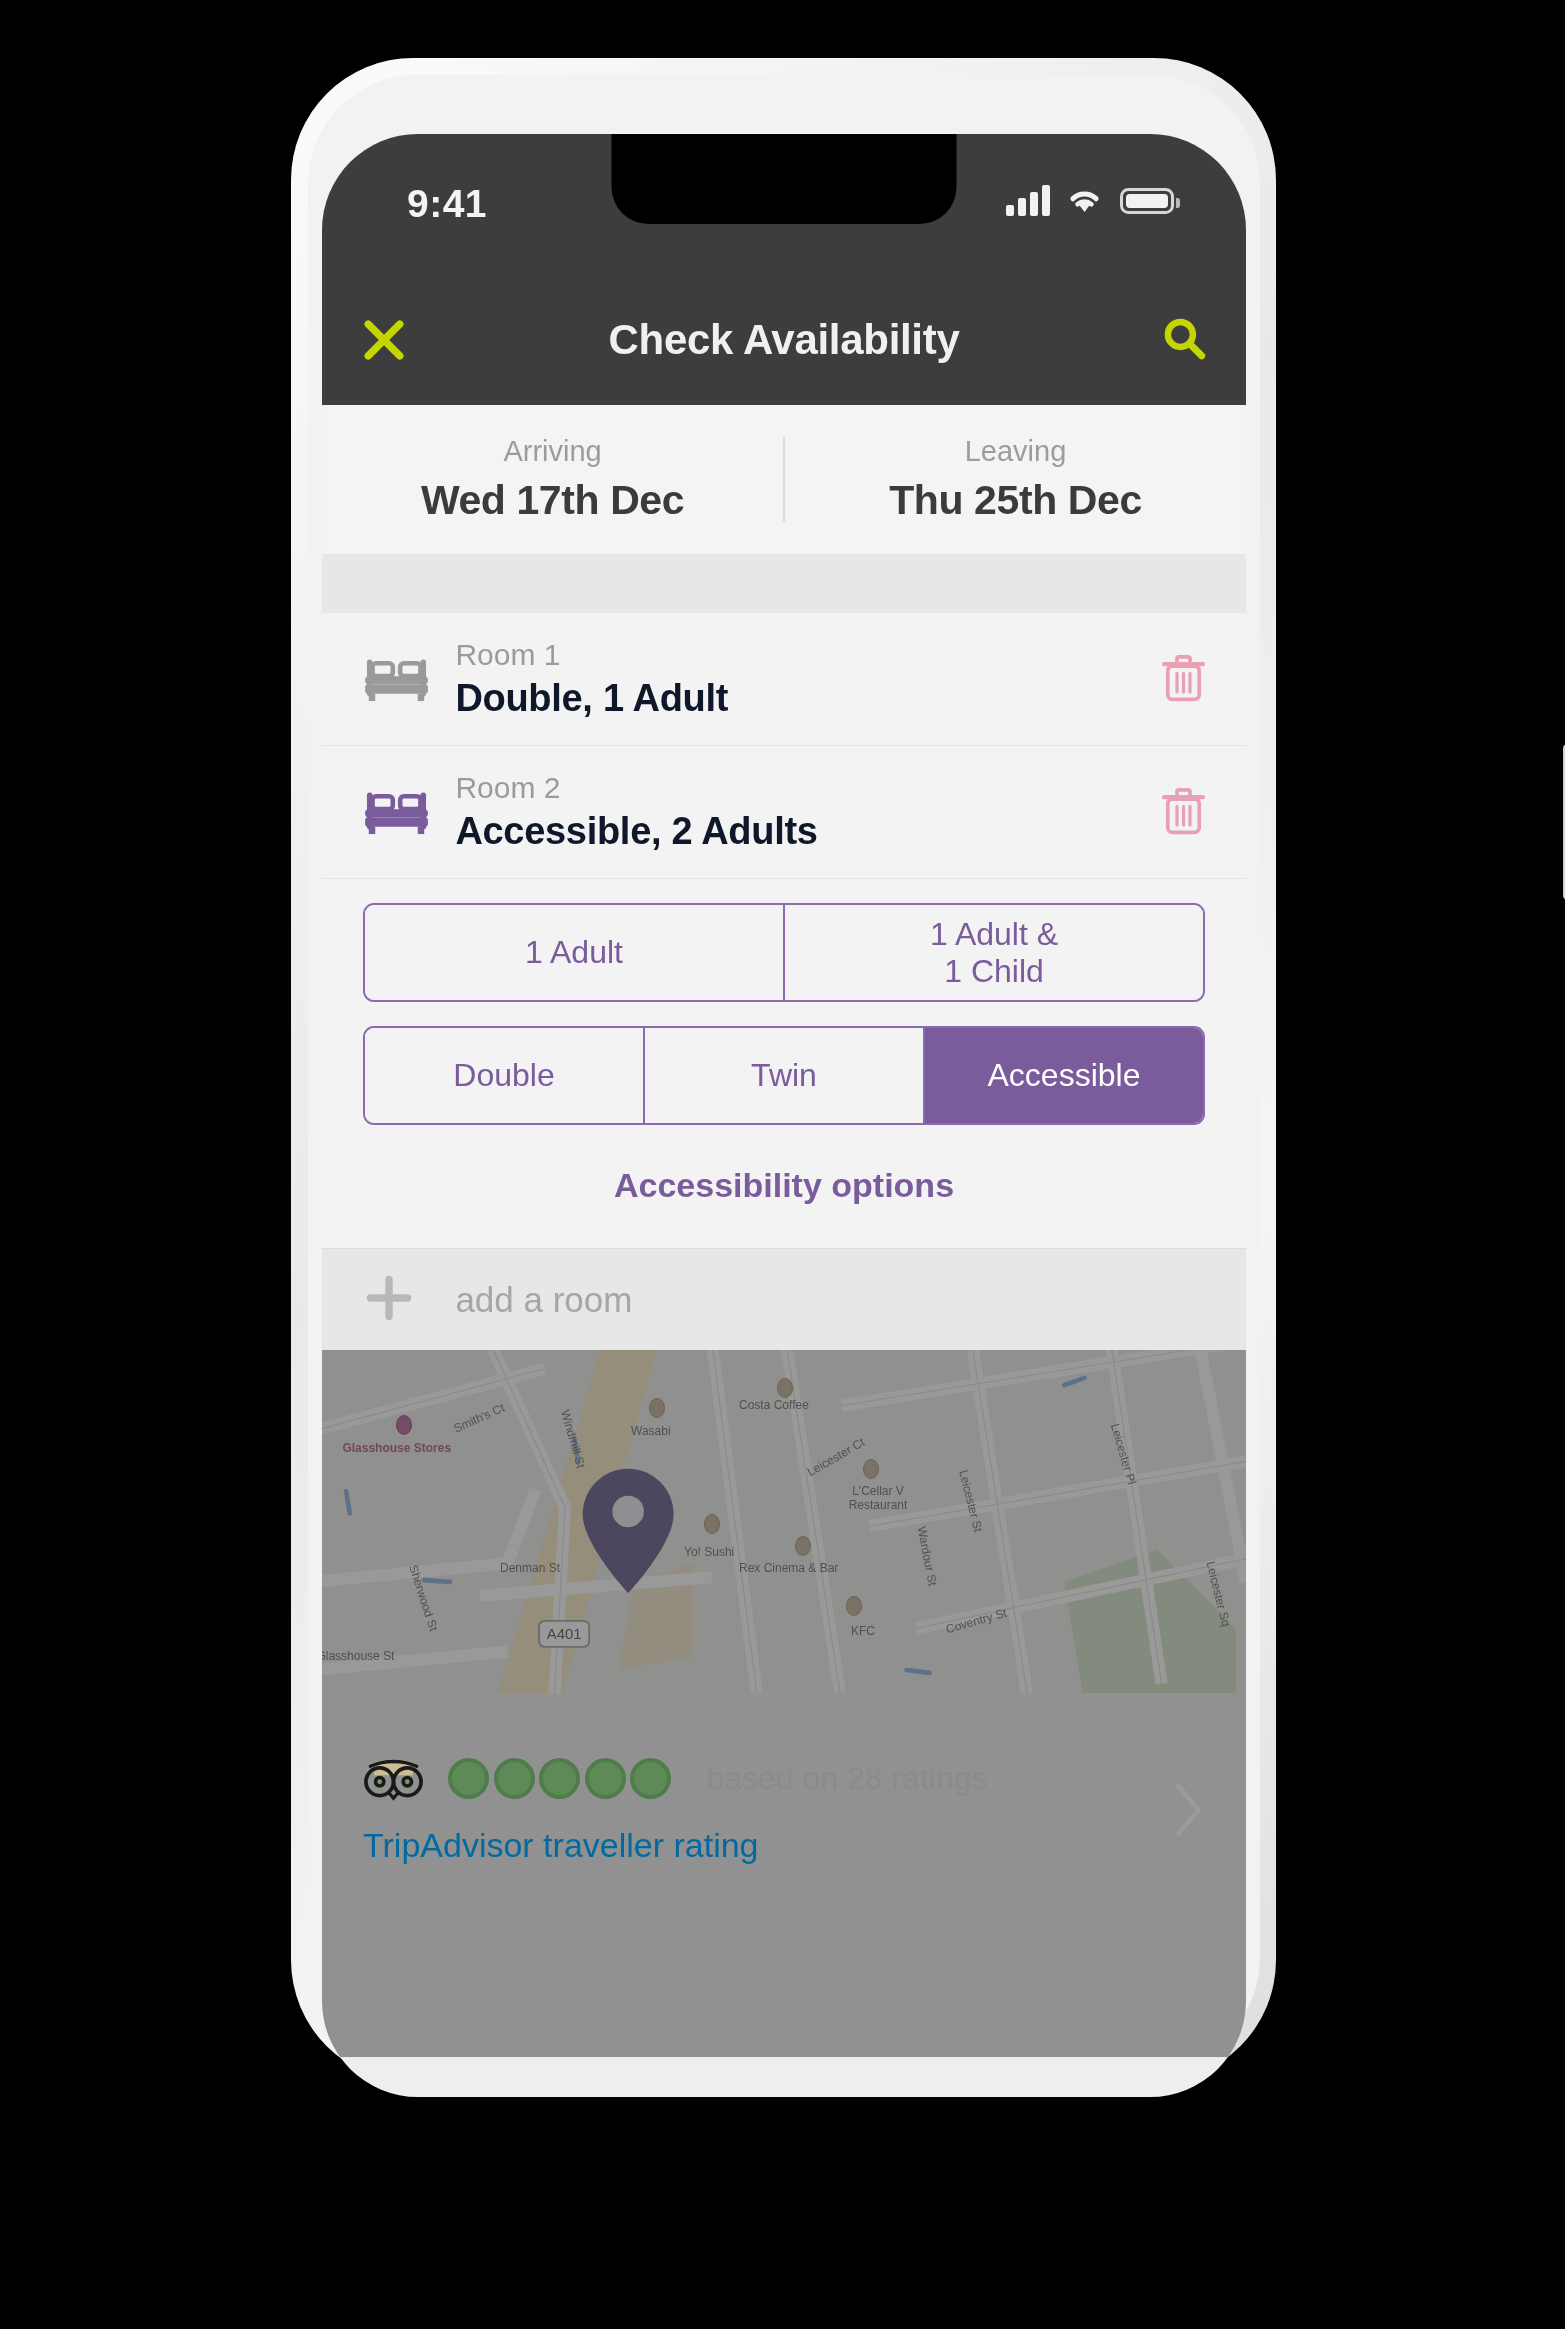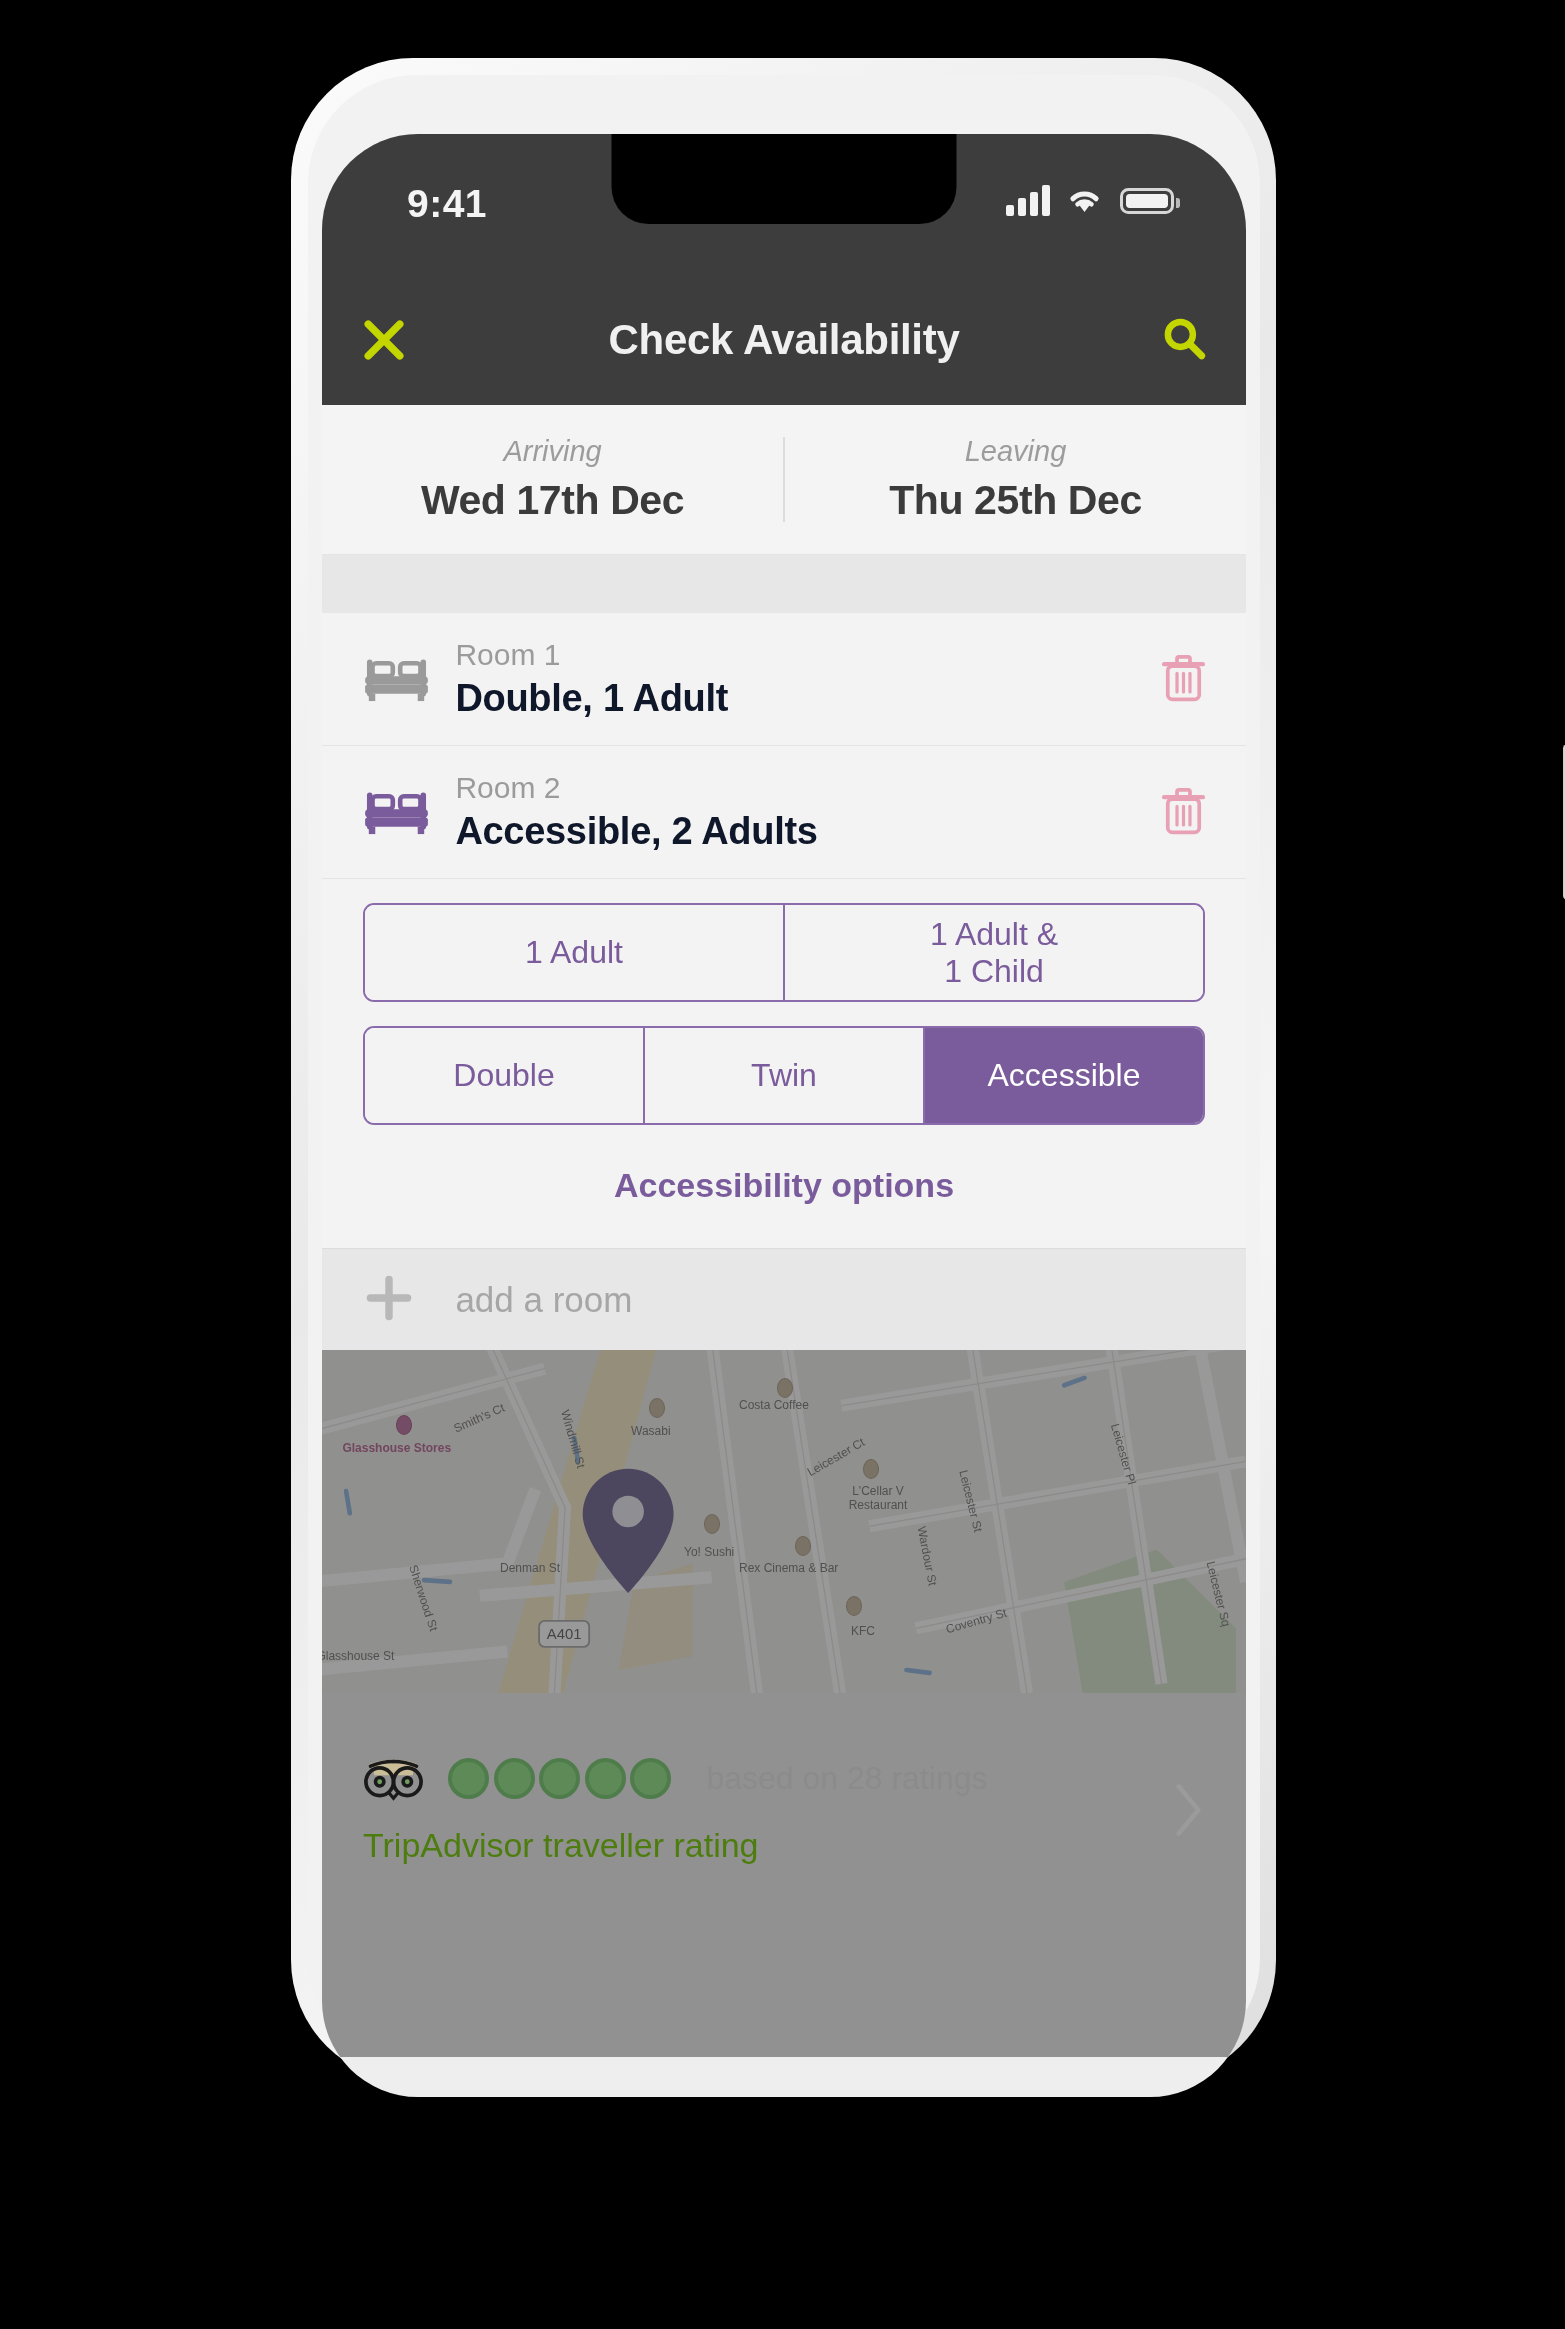--- a/index.html
+++ b/index.html
@@ -160,21 +160,20 @@
   .date-cell {
     flex: 1;
     text-align: center;
     cursor: pointer;
   }
   .date-label {
     font-size: 29px;
     color: #9c9c9c;
     margin-bottom: 9.3px;
     font-weight: 400;
-    font-style: italic;
   }
   .date-value {
     font-size: 41px;
     color: #3b3b3b;
     font-weight: 700;
     letter-spacing: -0.4px;
   }
   #date-divider {
     width: 1.9px;
     height: 85px;
@@ -313,21 +312,21 @@
     border: 4.6px solid #4e7c4a;
     background: #5e8a58;
   }
   #ta-count {
     font-size: 32px;
     color: #8b8b8b;
     margin-left: 11px;
   }
   #ta-caption {
     font-size: 34px;
-    color: #4d7c0f;
+    color: #0369a1;
   }
   #ta-chevron {
     position: relative; z-index: 1;
     width: 56px;
     display: flex; justify-content: flex-end;
   }
 
   #bottom-fade {
     height: 130px;
     background: #efeeee;

